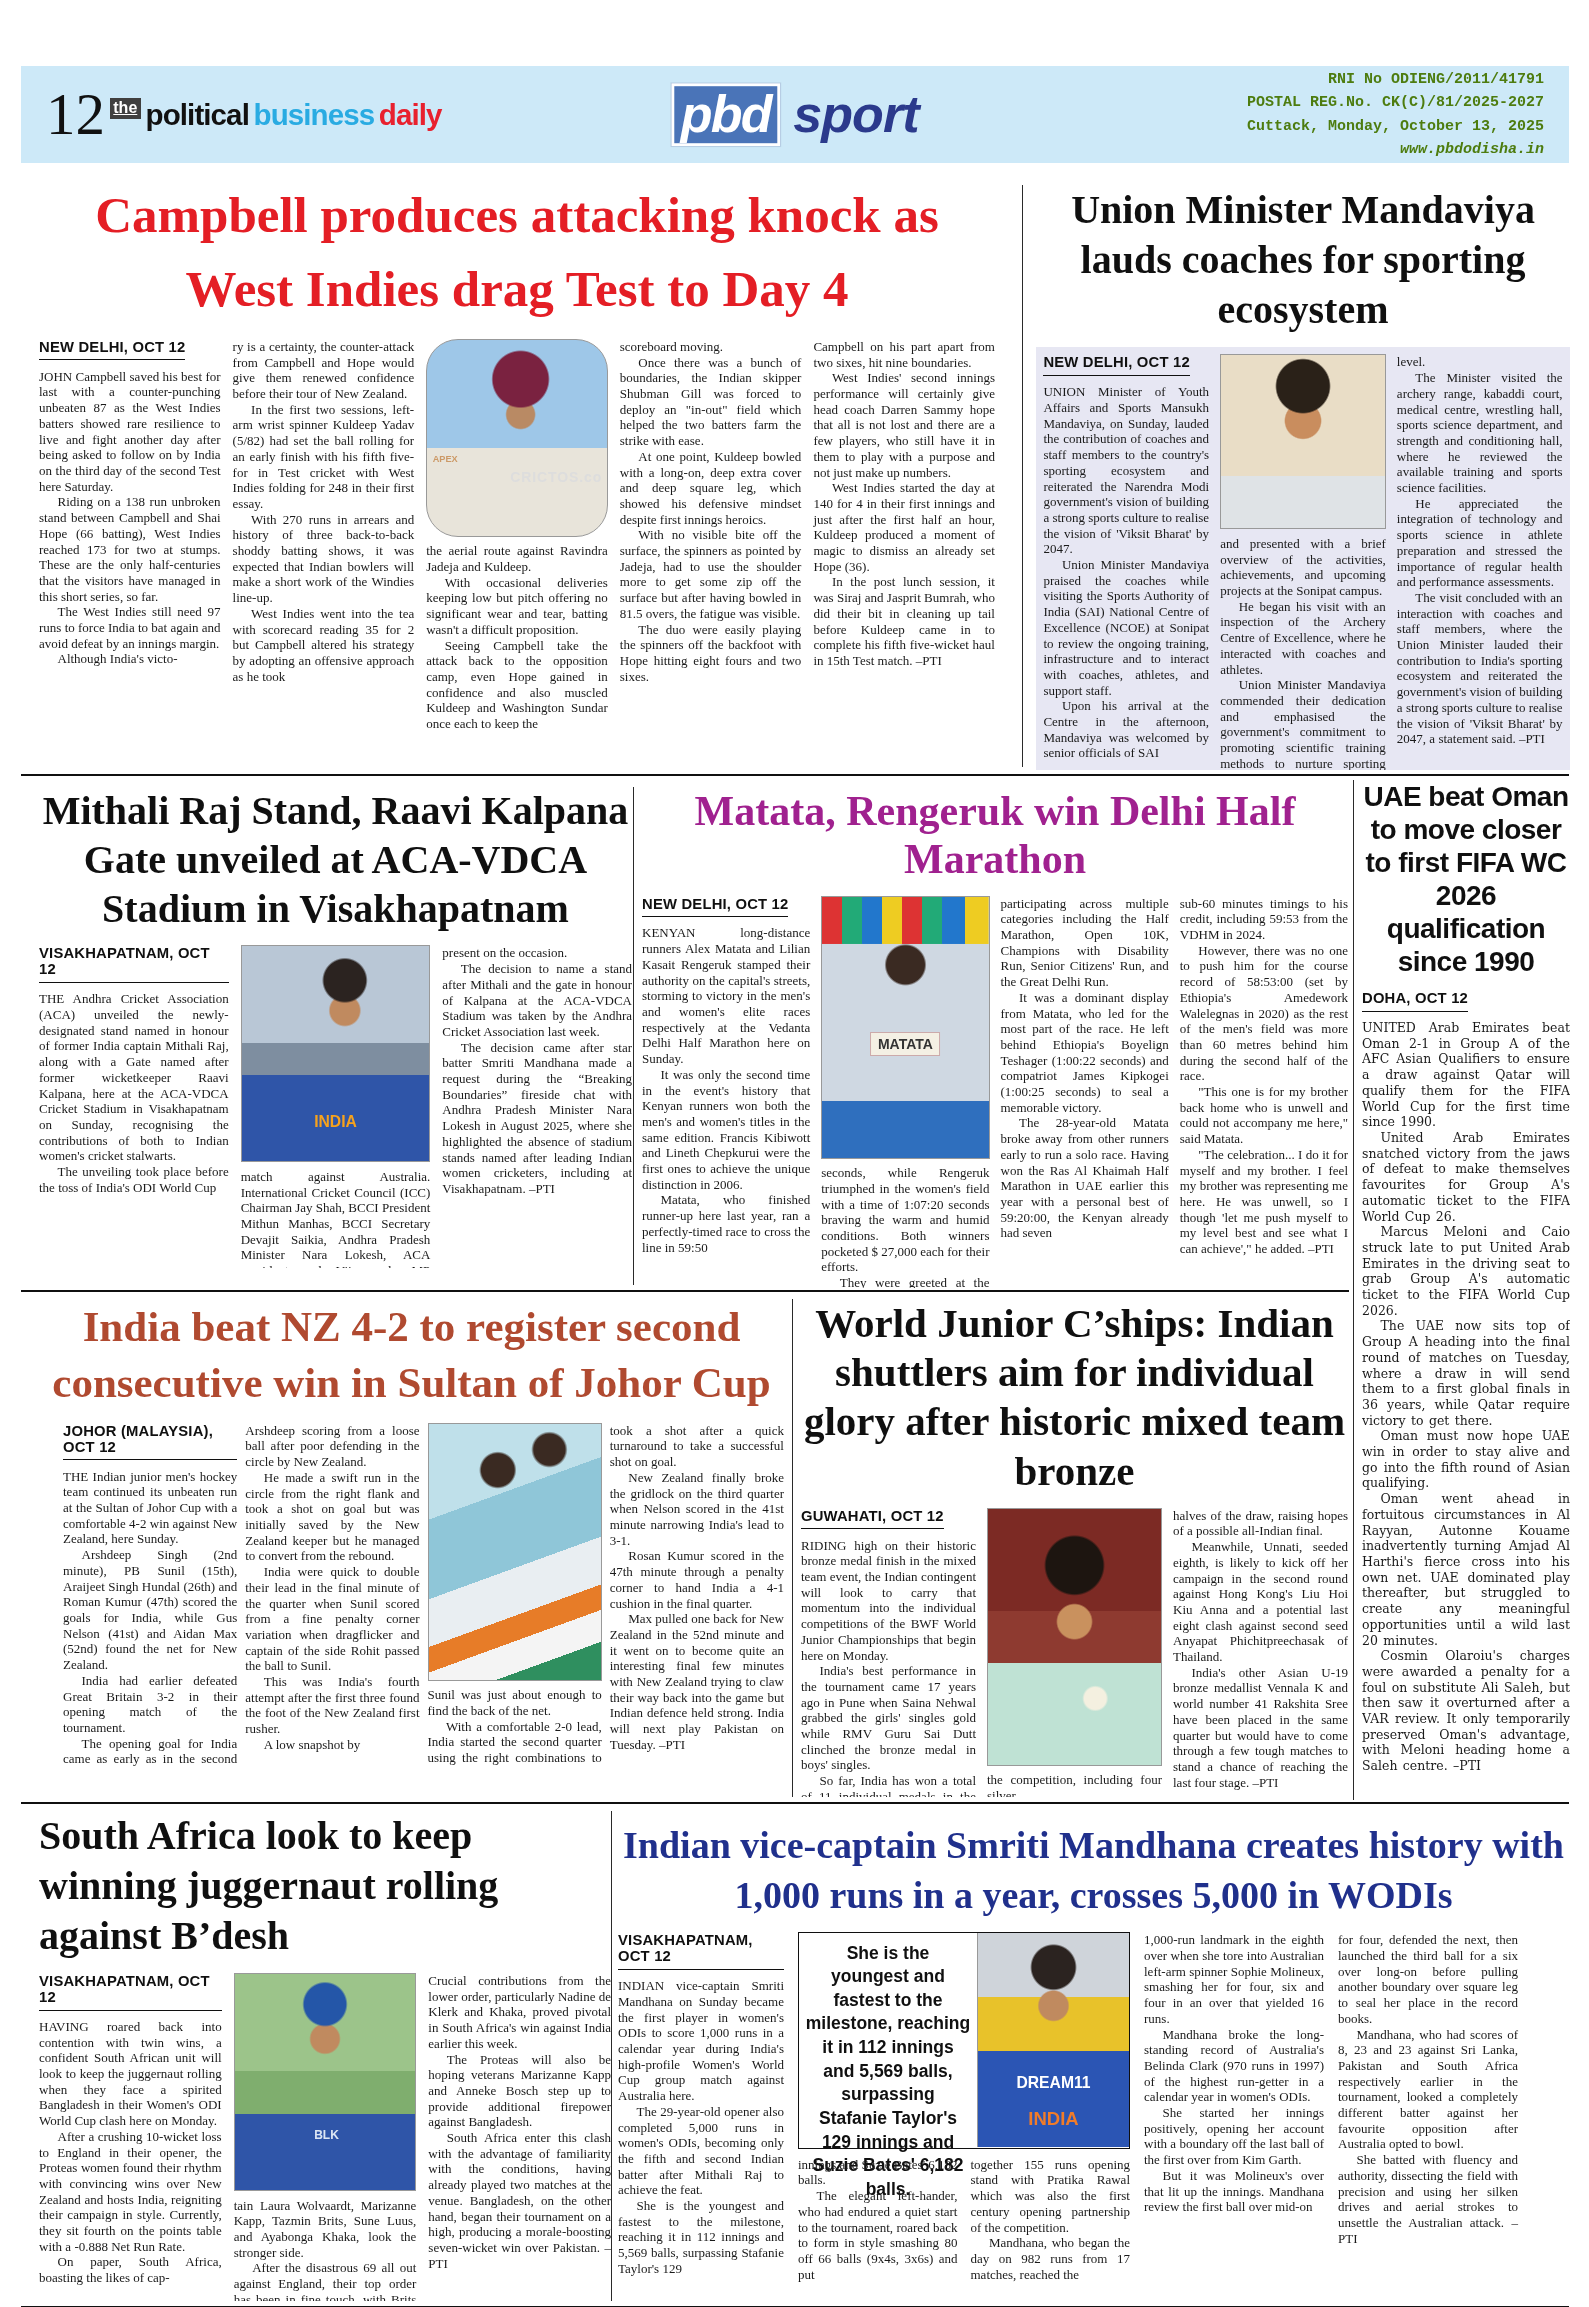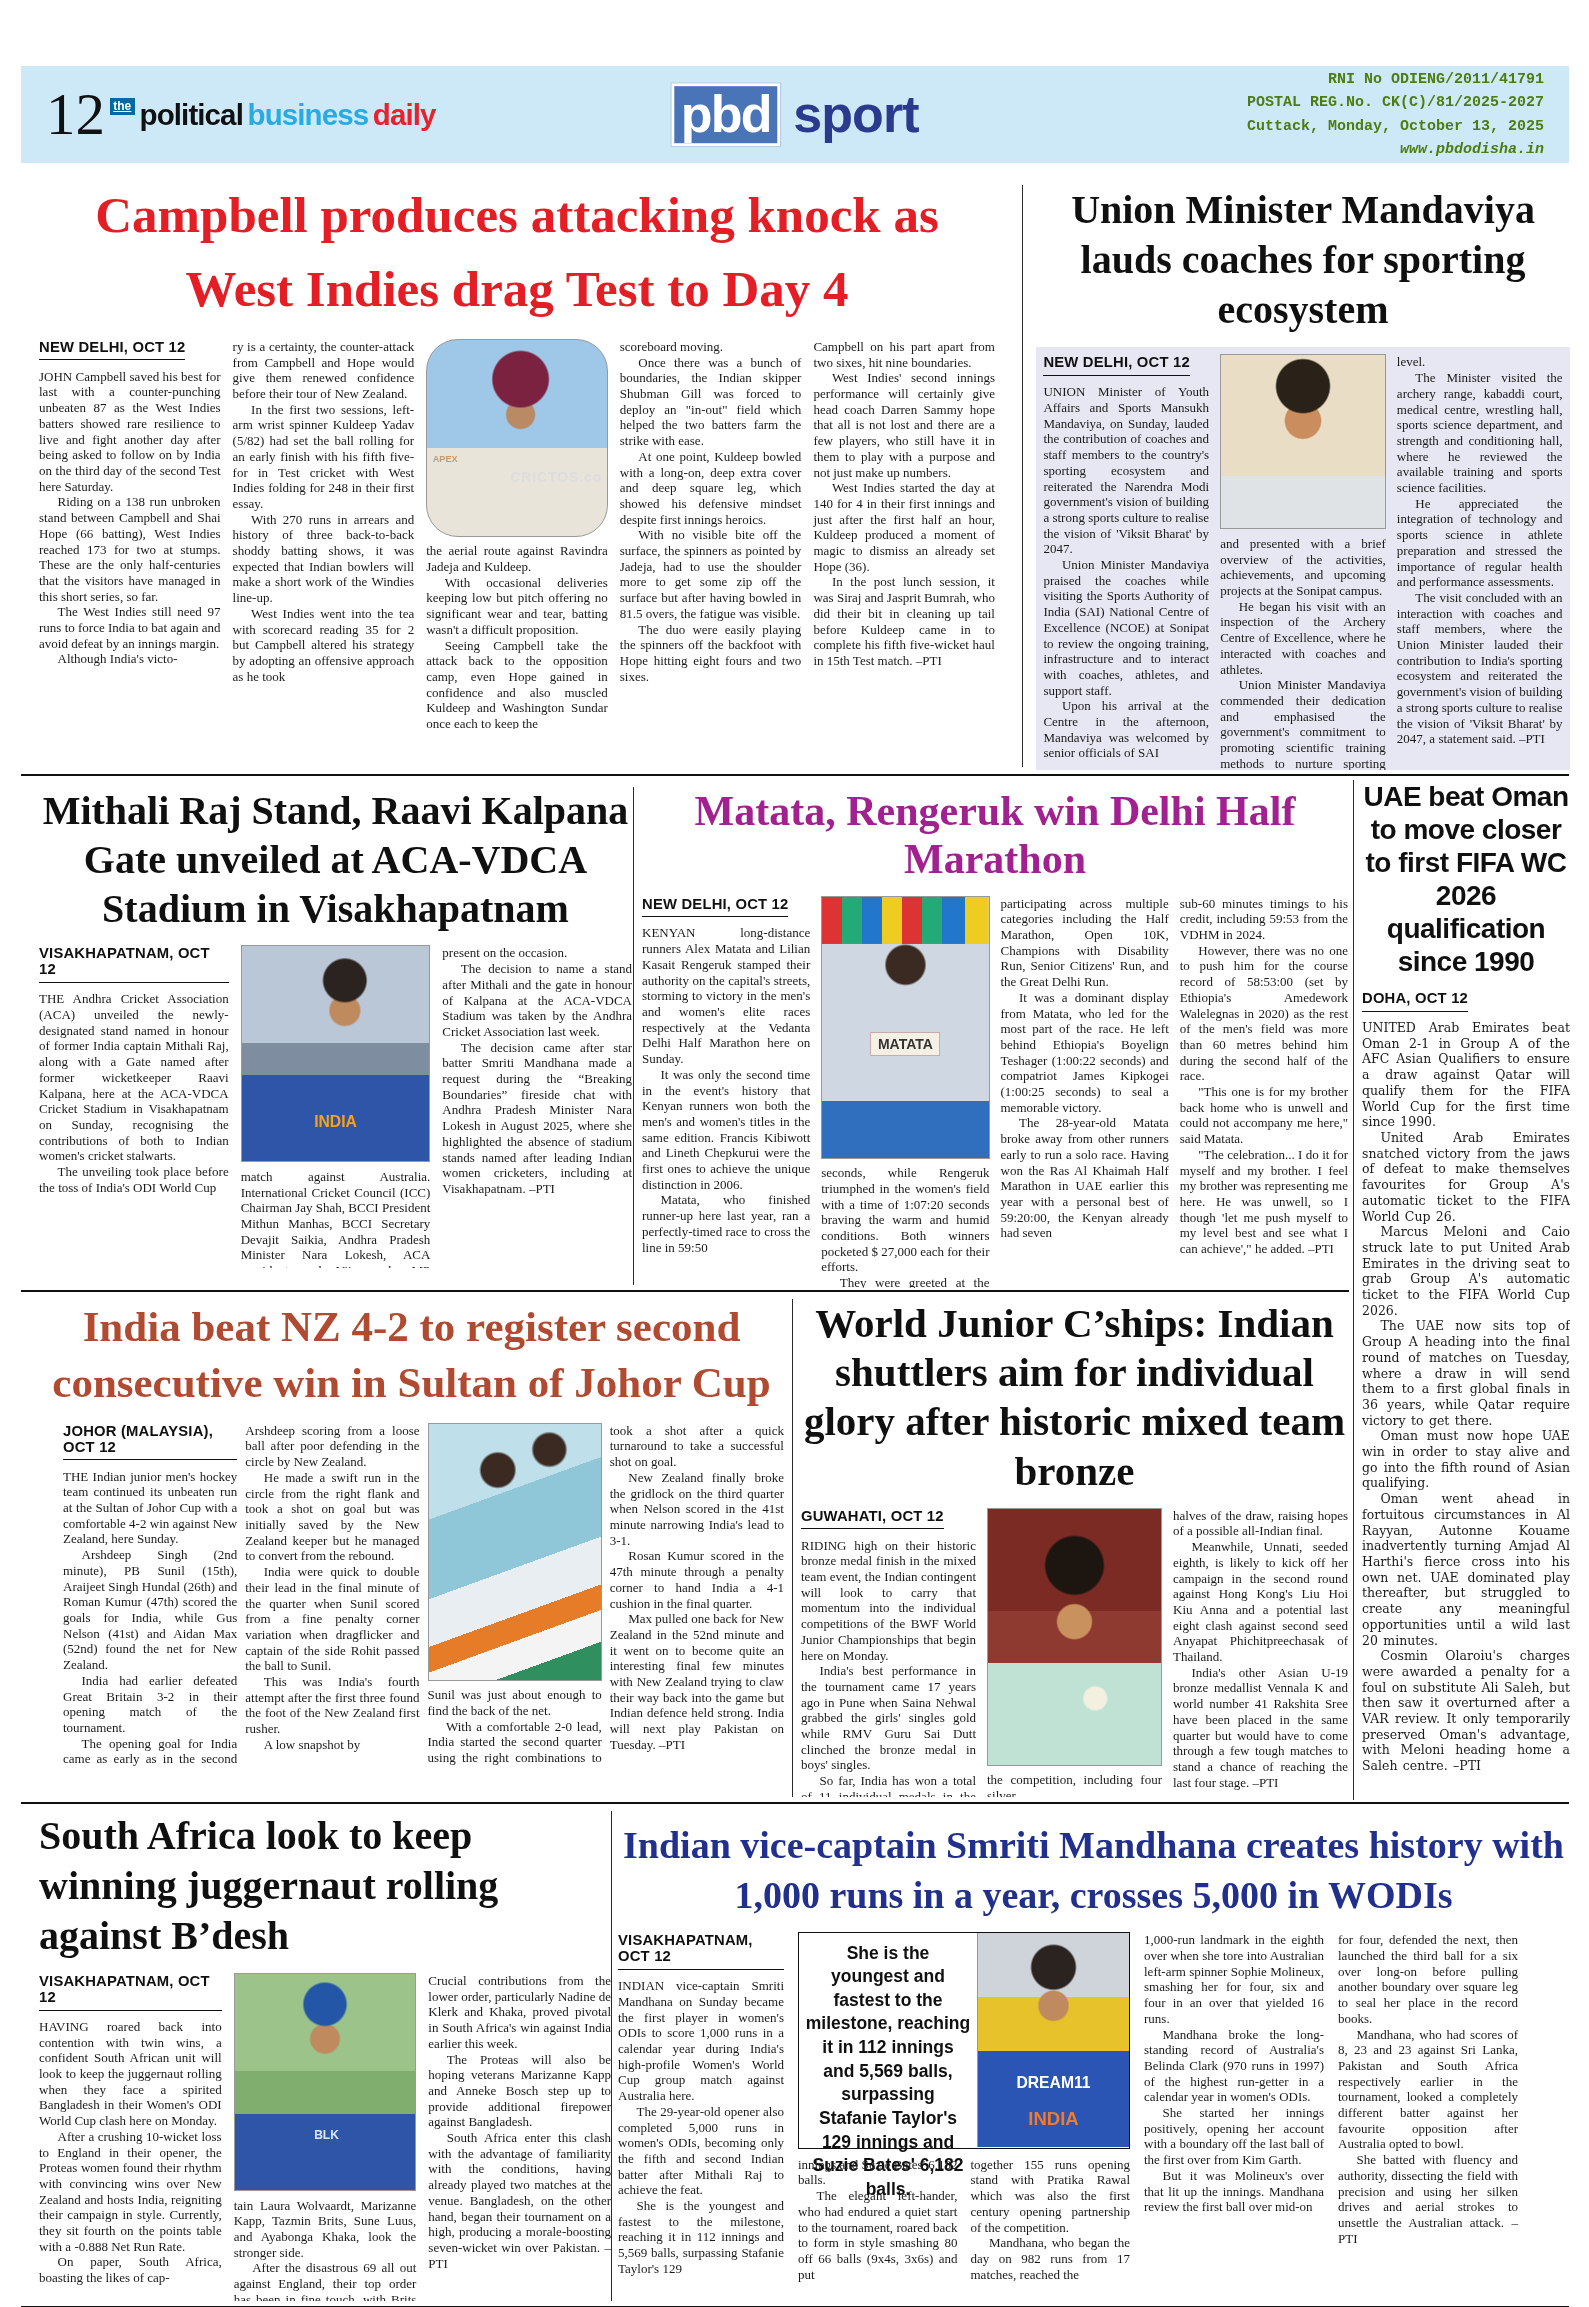--- a/index.html
+++ b/index.html
@@ -2,26 +2,26 @@
 <html style="font-size:7.4px"><head>
 <meta charset="utf-8">
 <style>
   html,body{margin:0;padding:0;}
   body{width:1589px;height:2452px;position:relative;background:#fff;font-family:"Liberation Serif",serif;color:#1a1a1a;}
   .abs{position:absolute;}
   
   .masthead{left:21px;top:66px;width:1548px;height:97px;background:#cde9f8;display:flex;align-items:center;justify-content:space-between;padding:0 25px;box-sizing:border-box;}
   .brand{display:flex;align-items:center;gap:4.6px;}
   .pageno{font-family:"Liberation Serif",serif;font-size:59px;font-weight:400;line-height:1;color:#111;}
-  .the-badge{background:#0369a1;color:#fff;font-family:"Liberation Sans",sans-serif;font-weight:700;font-size:12px;padding:1.4px 3.7px;align-self:flex-start;margin-top:13px;text-decoration:underline;}
+  .the-badge{background:#404040;color:#fff;font-family:"Liberation Sans",sans-serif;font-weight:700;font-size:16px;padding:1.4px 3.7px;align-self:flex-start;margin-top:13px;text-decoration:underline;}
   .brandword{font-family:"Liberation Sans",sans-serif;font-weight:700;font-size:29.5px;letter-spacing:-0.9px;line-height:1;}
   .w-political{color:#111;}
   .w-business{color:#29abe2;}
   .w-daily{color:#e8212e;}
-  .centerlogo{position:absolute;left:50%;top:50%;transform:translate(-50%,-50%);display:flex;align-items:center;gap:13px;}
+  .centerlogo{position:absolute;left:50%;top:50%;transform:translate(-50%,-50%);display:flex;align-items:center;gap:13px;font-style:italic;}
   .pbd-box{background:#4a74b8;border:3.7px solid #fff;box-shadow:0 0 0 0.9px #bcd6e8;padding:2.8px 6.5px;}
   .pbd-box span{font-family:"Liberation Sans",sans-serif;font-weight:700;font-size:52px;line-height:1;color:#fff;letter-spacing:-1.8px;}
   .sport{font-family:"Liberation Sans",sans-serif;font-weight:700;font-size:52px;color:#2b3a8c;letter-spacing:-0.9px;}
   .mast-info{text-align:right;font-family:Liberation Mono, monospace;font-size:15px;line-height:1.55;color:#4d7c0f;font-weight:700;}
   .mast-info .site{font-style:italic;}
   
   .article{position:absolute;overflow:hidden;box-sizing:border-box;}
   .hl{font-family:"Liberation Serif",serif;font-weight:700;text-align:center;margin:0 0 12px 0;}
   .c-red{color:#e41e25;}
   .c-black{color:#101010;}

